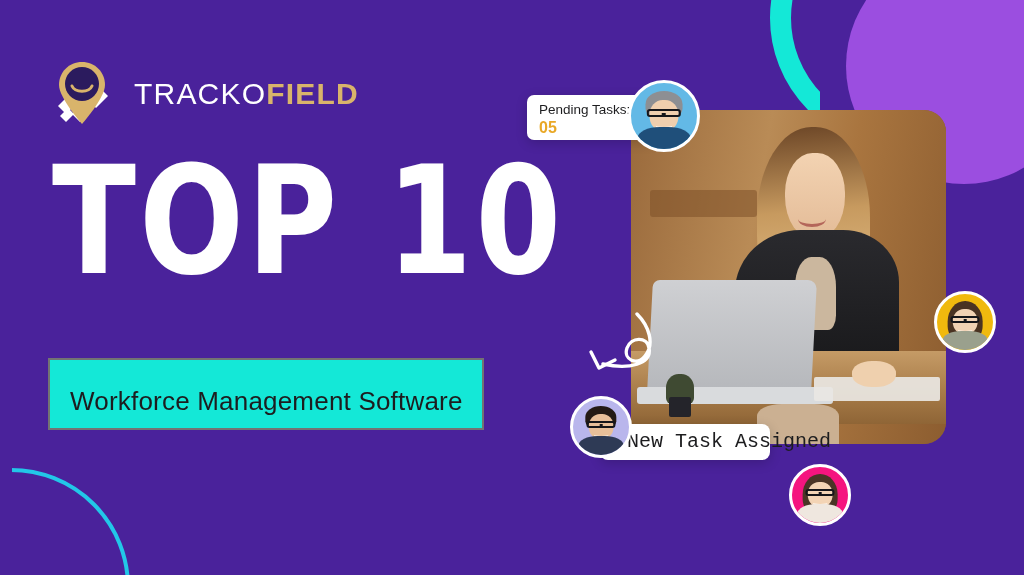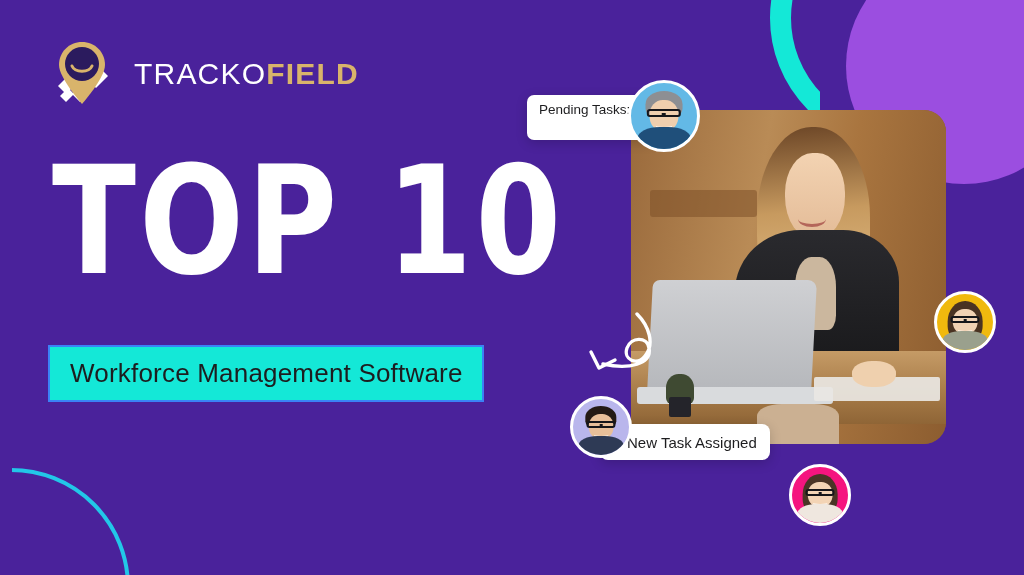--- a/index.html
+++ b/index.html
@@ -35,21 +35,21 @@
     border:4px solid #22c7e8;
     background:transparent;
   }
   .deco-arc-cyan-mask{
     position:absolute;left:-120px;top:455px;
     width:132px;height:140px;background:#4a229b;
   }
 
   
   .logo{
-    position:absolute;left:44px;top:36px;
+    position:absolute;left:44px;top:56px;
     display:flex;align-items:center;gap:14px;
   }
   .logo-mark{position:relative;width:76px;height:76px;}
   .logo-word{display:flex;flex-direction:column;gap:4px;}
   .logo-title{
     font-size:30px;font-weight:400;letter-spacing:1.2px;
     line-height:1;white-space:nowrap;
   }
   .logo-title .lt-a{color:#ffffff;}
   .logo-title .lt-b{color:#d9b46b;font-weight:700;}
@@ -64,23 +64,23 @@
   .headline{
     position:absolute;left:52px;top:152px;
     color:#ffffff;
     font-family:"DejaVu Sans", sans-serif;
     font-size:150px;font-weight:700;
     letter-spacing:4px;line-height:0.92;
     transform:scaleX(0.82);transform-origin:left top;
     white-space:nowrap;
   }
   .subtitle-badge{
-    position:absolute;left:48px;top:345px;
-    background:#14e8d7;border:2px solid #3b82f6;
-    padding:13px 22px 14px 20px;
+    position:absolute;left:48px;top:358px;
+    background:#14e8d7;border:2px solid #737373;
+    padding:28px 22px 14px 20px;
     box-sizing:border-box;
     width:436px;
   }
   .subtitle-badge span{
     color:#1d1d1f;font-size:26px;font-weight:400;
     letter-spacing:0.2px;line-height:1;white-space:nowrap;
   }
   .site-url{
     position:absolute;left:55px;top:512px;
     color:#ffffff;font-size:13px;font-weight:700;
@@ -184,21 +184,21 @@
   }
   .card-pending .cp-count{
     display:block;color:#e9a827;font-size:16px;font-weight:700;line-height:1.25;
   }
   .card-newtask{
     left:600px;top:424px;width:170px;height:36px;
     border-radius:8px;display:flex;align-items:center;
     padding-left:27px;box-sizing:border-box;
   }
   .card-newtask span{
-    color:#1d1d1f;font-size:15px;line-height:1;white-space:nowrap;
+    color:#1d1d1f;font-size:20px;line-height:1;white-space:nowrap;font-family:Liberation Mono, monospace;
   }
 
   
   .curly-arrow{position:absolute;left:575px;top:312px;width:90px;height:80px;}
 </style>
 </head>
 <body>
 
 <div class="banner">
 
@@ -256,20 +256,21 @@
   <div class="curly-arrow">
     <svg width="90" height="80" viewBox="0 0 90 80">
       <path d="M62 2 C74 14 80 32 70 44 C62 54 48 48 52 36 C56 25 72 24 74 36
                C77 52 54 58 28 52" stroke="#ffffff" stroke-width="3.4" fill="none" stroke-linecap="round"></path>
       <path d="M16 40 L24 56 L40 48" stroke="#ffffff" stroke-width="3.4" fill="none" stroke-linecap="round" stroke-linejoin="round"></path>
     </svg>
   </div>
 
   <div class="card card-pending">
     <span class="cp-label">Pending Tasks:</span>
+    <span class="cp-count">05</span>
   </div>
 
   <div class="card card-newtask">
     <span>New Task Assigned</span>
   </div>
 
   <div class="avatar avatar-pending">
     <div class="av-hair" style="background:#8d8f93;"></div>
     <div class="av-face" style="background:#f0cfae;"></div>
     <div class="av-glasses"></div>

